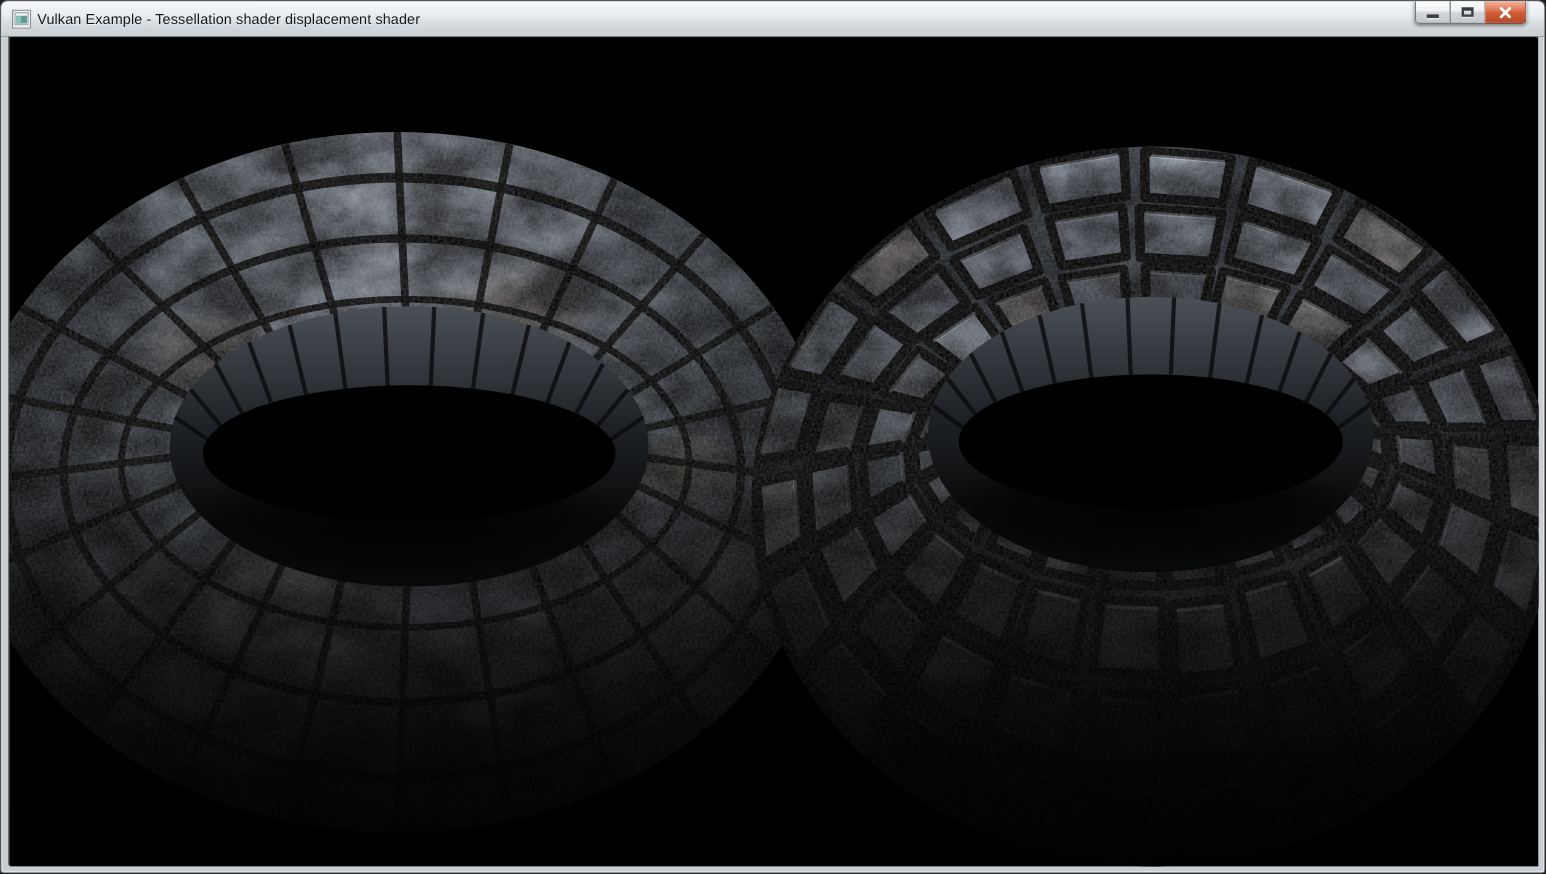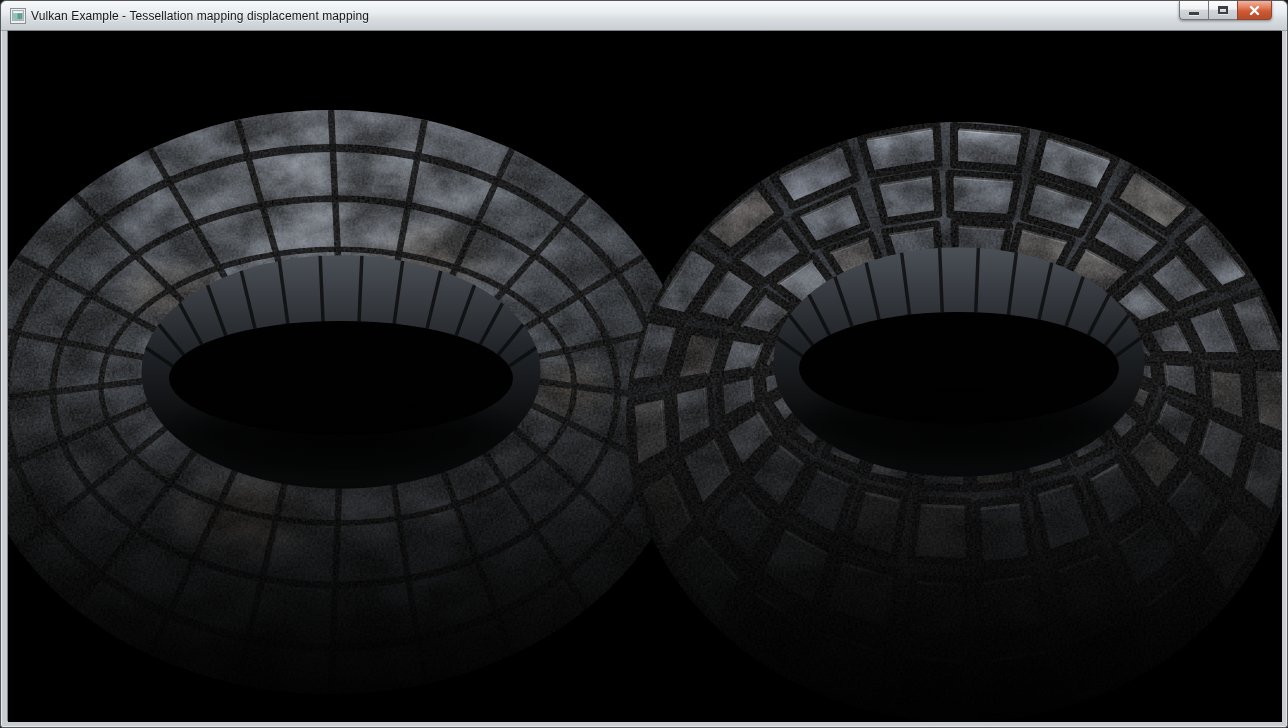--- a/index.html
+++ b/index.html
@@ -55,21 +55,21 @@
 <div class="window">
 
   <div class="titlebar">
     <svg class="app-icon" viewBox="0 0 16 16" aria-hidden="true">
       <rect x="0.5" y="0.5" width="15" height="15" fill="#eef0f0" stroke="#8b9094"></rect>
       <rect x="2.5" y="2.5" width="11" height="10" fill="#dfe3e3" stroke="#aab0b2"></rect>
       <rect x="3.5" y="4.5" width="9" height="7" fill="#5e9e95"></rect>
       <rect x="3.5" y="4.5" width="4" height="7" fill="#8cc3b9"></rect>
       <rect x="3.5" y="3.5" width="9" height="1.6" fill="#f4f6f6"></rect>
     </svg>
-    <span class="title-text">Vulkan Example - Tessellation mapping displacement mapping</span>
+    <span class="title-text">Vulkan Example - Tessellation shader displacement shader</span>
   </div>
 
   <div class="controls">
     <button class="winbtn min" aria-label="minimize">
       <span class="glyph-min"></span>
     </button>
     <button class="winbtn max" aria-label="maximize">
       <span class="glyph-max"></span>
     </button>
     <button class="winbtn close" aria-label="close">

